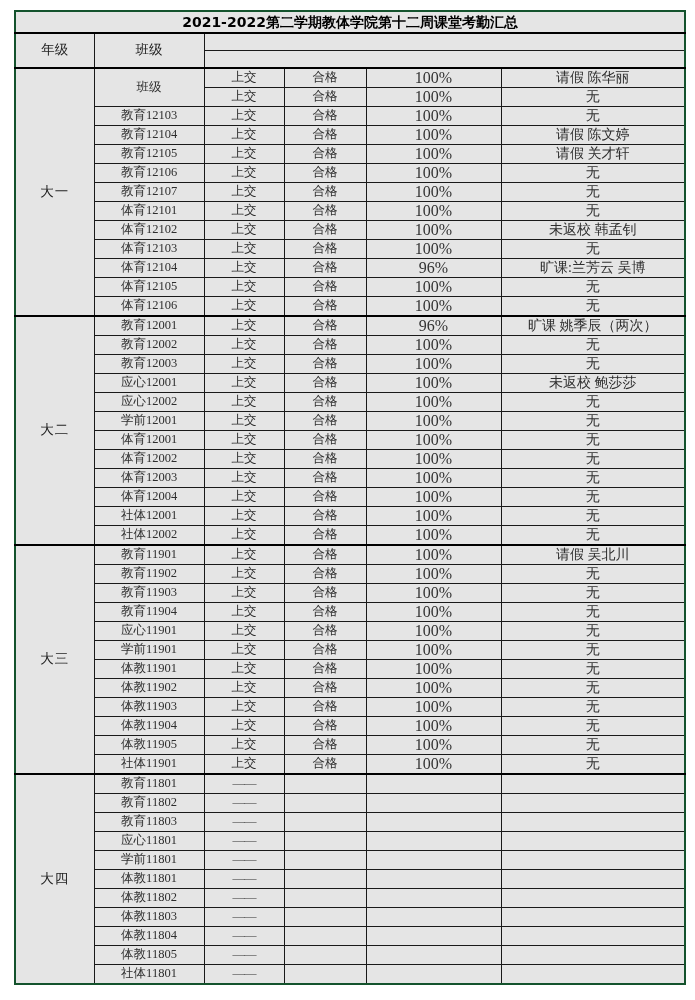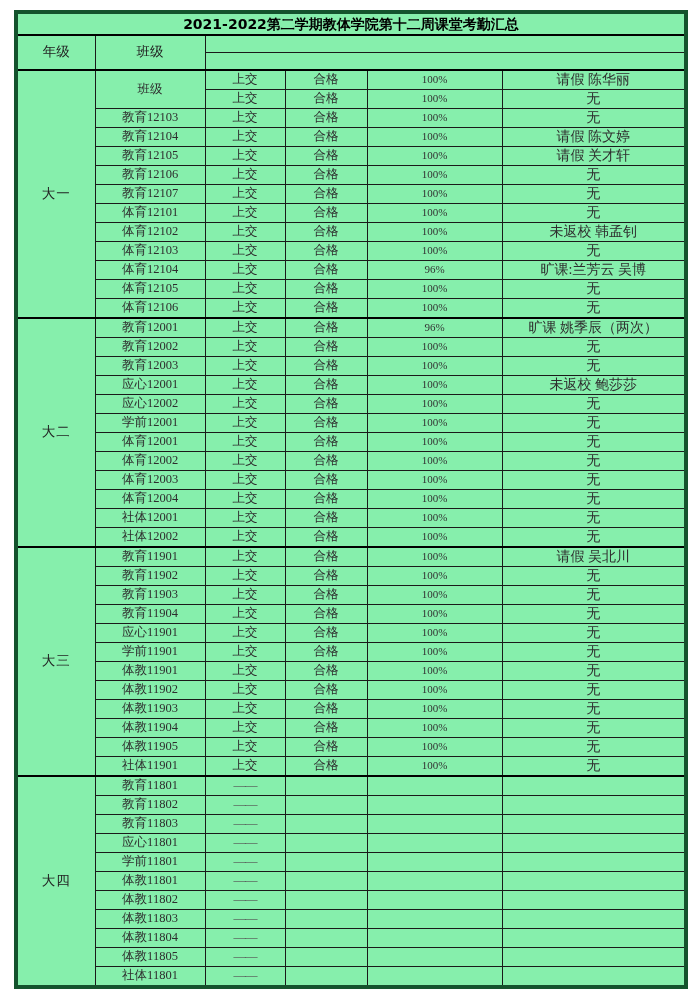--- a/index.html
+++ b/index.html
@@ -10,22 +10,22 @@
     height: 1000px;
     font-family: "Liberation Serif", "DejaVu Serif", serif;
   }
   .page {
     padding: 10px 0 0 14px;
   }
   table.sheet {
     border-collapse: collapse;
     table-layout: fixed;
     width: 670px;
-    border: 4px solid #14532d;
-    background: #86efac;
+    border: 2px solid #14532d;
+    background: #e5e5e5;
   }
   td {
     border: 1px solid #1a1a1a;
     text-align: center;
     vertical-align: middle;
     padding: 0;
     height: 18px;
     line-height: 1.05;
     font-size: 12.5px;
     color: #2e2e2e;
@@ -47,21 +47,21 @@
   }
   tr.header-row2 td, td.hdr-span {
     border-bottom: 2px solid #000;
   }
   td.grade-cell {
     font-size: 13.5px;
     color: #222;
     letter-spacing: 1px;
   }
   td.class-cell { font-size: 12.5px; }
-  td.rate-cell  { font-size: 11px; color: #333; }
+  td.rate-cell  { font-size: 16px; color: #333; }
   td.note-cell  { font-size: 14px; }
   tr.group-start td { border-top: 2px solid #000; }
   td.dash-cell { color: #555; letter-spacing: -1px; }
 </style>
 </head>
 <body>
 
 <div class="page">
   <table class="sheet">
     <colgroup>

